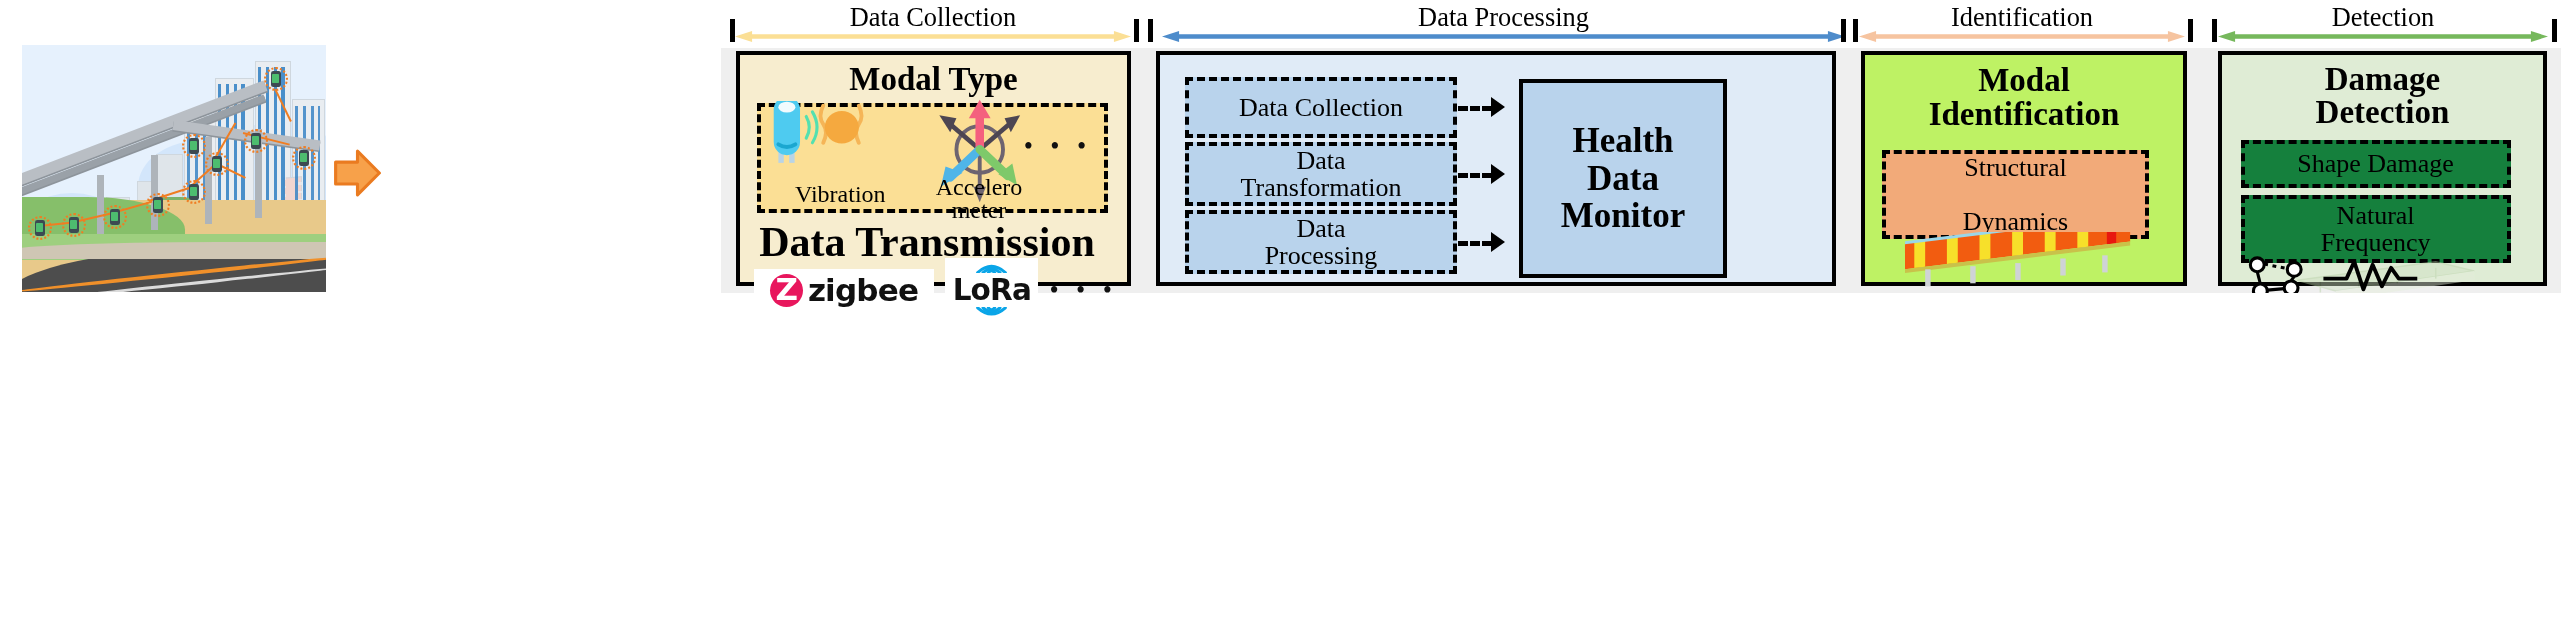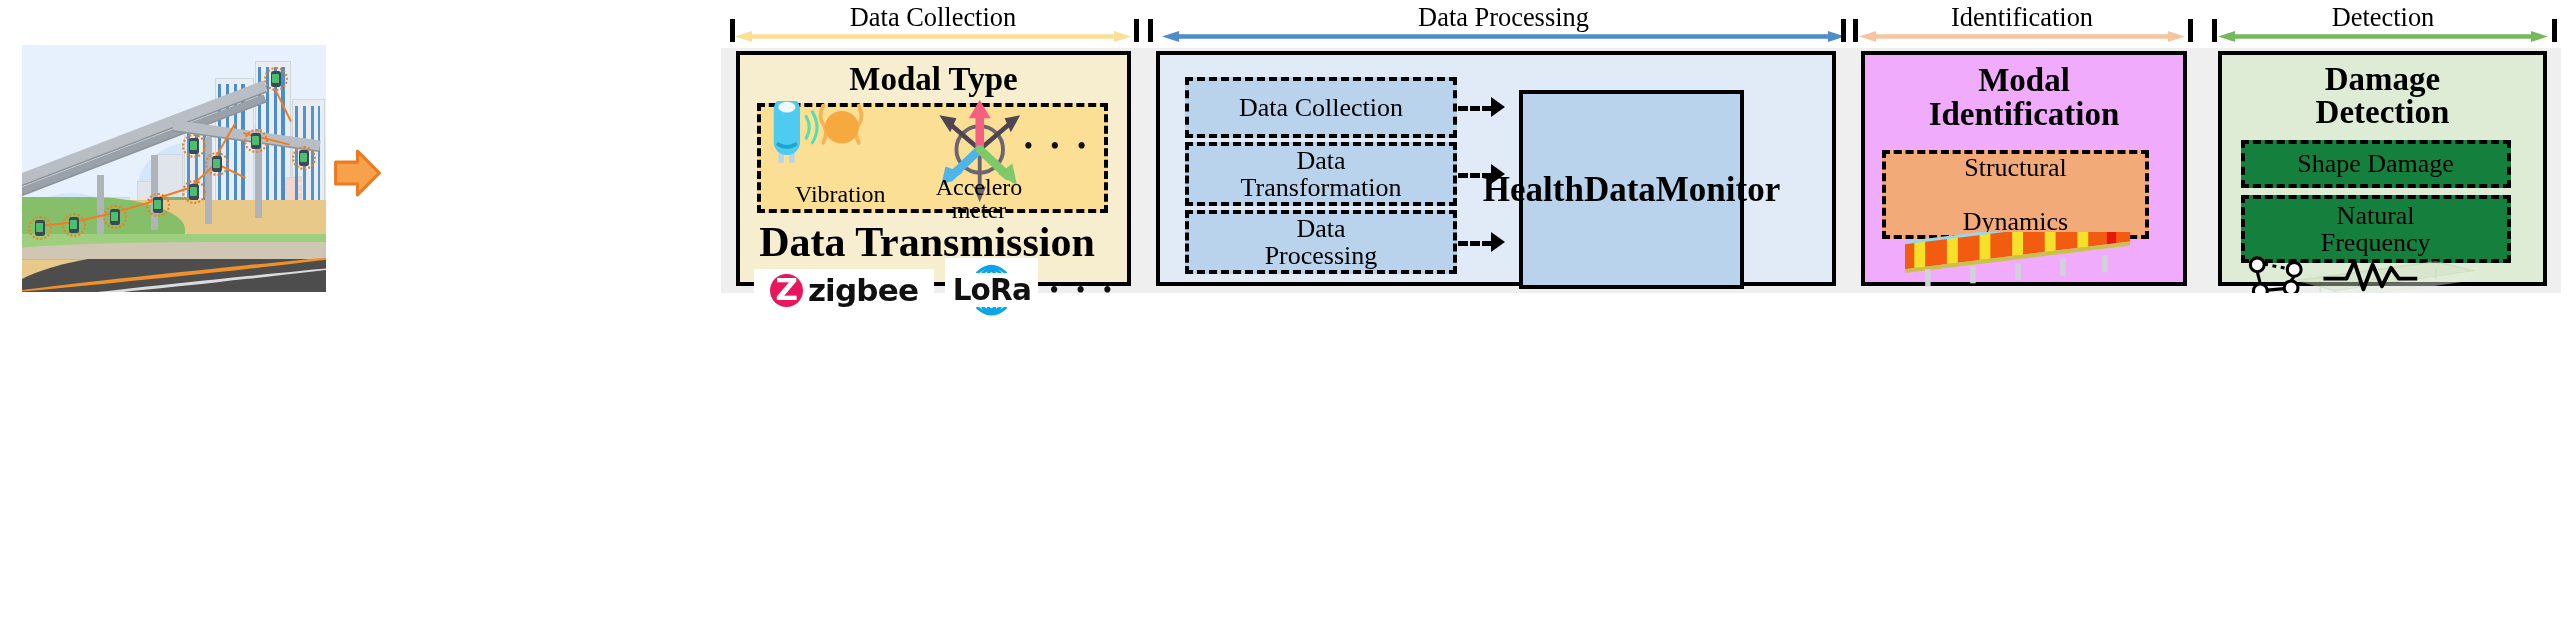--- a/index.html
+++ b/index.html
@@ -34,21 +34,21 @@
   .panel{position:absolute;top:51px;border:4.7px solid #000;box-sizing:border-box;}
   .ptitle{text-align:center;font-weight:bold;color:#000;line-height:1.02;}
   .dbox{border:4.7px dashed #000;box-sizing:border-box;display:flex;align-items:center;justify-content:center;text-align:center;line-height:1.05;}
   .sbox{border:4.7px solid #000;box-sizing:border-box;display:flex;align-items:center;justify-content:center;text-align:center;}
 
   
   .p-collect{background:#f7edcf;}
   .p-collect .dbox{background:#fbdf95;}
   .p-process{background:#e0ebf7;}
   .p-process .dbox,.p-process .sbox{background:#b9d3ec;}
-  .p-ident{background:#f0abfc;}
+  .p-ident{background:#bef264;}
   .p-ident .dbox{background:#f2aa79;justify-content:space-between;}
   .p-detect{background:#dfecd5;}
   .p-detect .dbox{background:#15803d;}
 
   .ell{font-size:31px;letter-spacing:5.4px;color:#111;line-height:1;}
 
   .logobox{background:#fff;display:flex;align-items:center;justify-content:center;}
   .zig{font-family:"DejaVu Sans",sans-serif;font-weight:bold;font-size:31px;color:#111;letter-spacing:-0.8px;}
   .zmark{width:33px;height:33px;border-radius:50%;background:#e8175d;position:relative;margin-right:4.7px;}
   .zmark::after{content:"Z";position:absolute;left:0;right:0;top:-2.3px;text-align:center;font-family:"DejaVu Sans",sans-serif;font-size:31px;font-weight:bold;color:#fff;transform:skewX(-4.7px);}
@@ -291,21 +291,21 @@
     <div class="arrowconn" style="left:298px;top:118px;width:34px;"></div>
     <div class="arrowhead" style="left:331px;top:109px;"></div>
 
     <div class="dbox" style="position:absolute;left:25px;top:155px;width:272px;height:64px;font-size:26px;flex-direction:column;">
       <div>Data</div>
       <div>Processing</div>
     </div>
     <div class="arrowconn" style="left:298px;top:186px;width:34px;"></div>
     <div class="arrowhead" style="left:331px;top:177px;"></div>
 
-    <div class="sbox" style="position:absolute;left:359px;top:35px;width:225px;height:199px;
+    <div class="sbox" style="position:absolute;left:359px;top:24px;width:208px;height:199px;flex-direction:column;
                 font-weight:bold;font-size:35px;line-height:1.08;">
       <div>Health</div>
       <div>Data</div>
       <div>Monitor</div>
     </div>
   </div>
 
   <div class="panel p-ident" style="left:1861px;width:326px;height:235px;">
     <div class="ptitle" style="font-size:33px;margin-top:9.3px;">
       <div>Modal</div>

